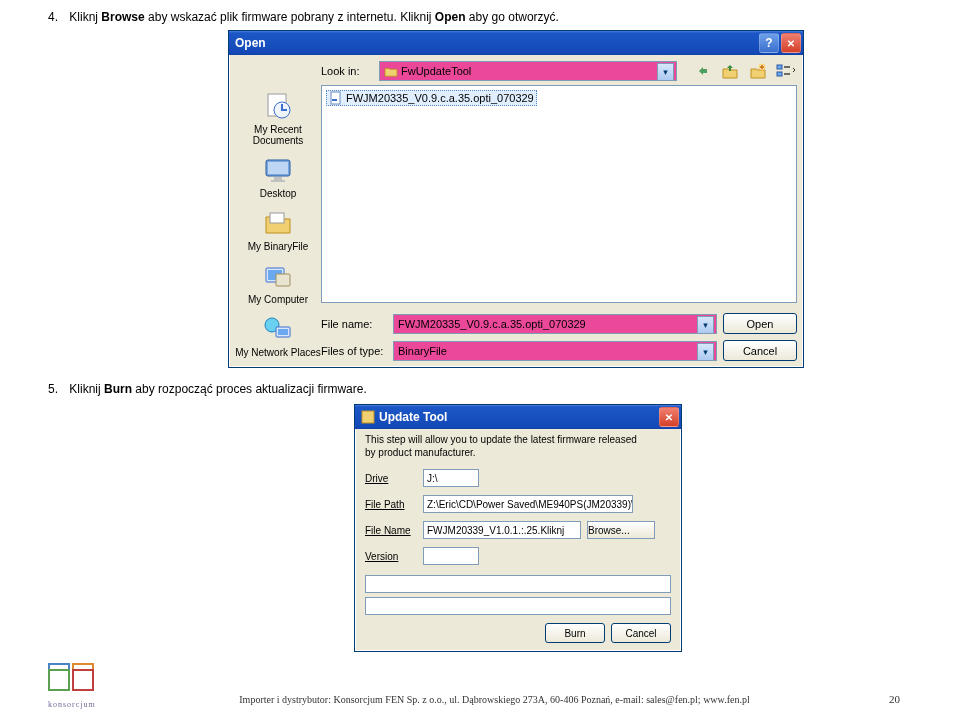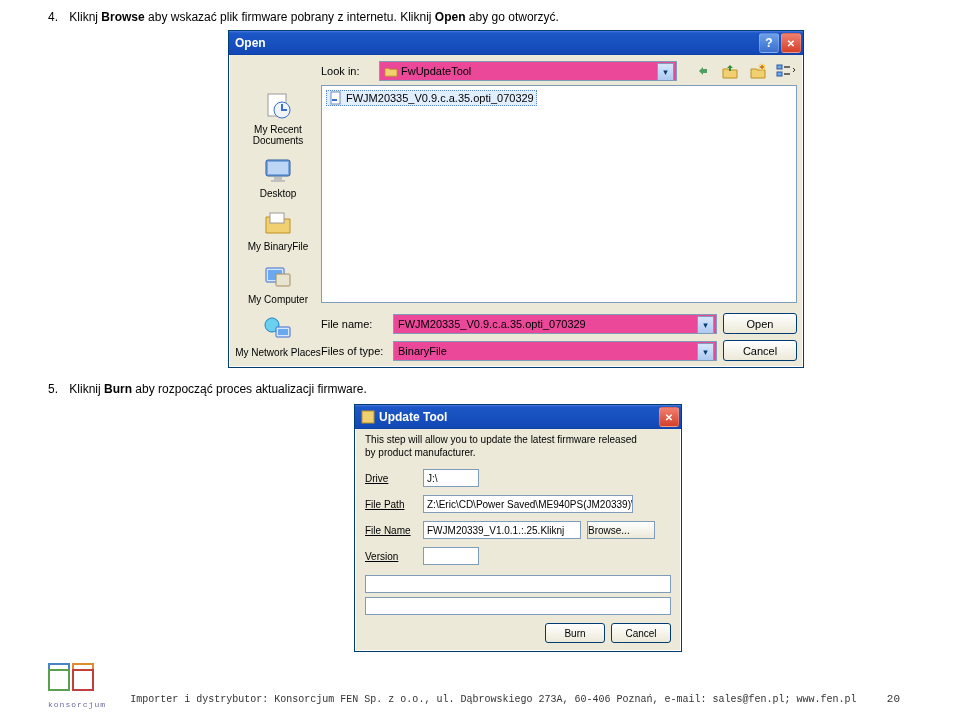--- a/index.html
+++ b/index.html
@@ -119,21 +119,21 @@
   .ud-foot .xpbtn { width:60px; height:20px; font-size:10px; }
 
   
   .foldersvg { fill:#f0d070; stroke:#c09020; }
   .arrowback { color:#4da060; }
 
   
   .footer {
     position:absolute; left:0; bottom:14px; width:100%;
     display:flex; align-items:flex-end; padding:0 60px 0 48px;
-    font-family: Liberation Mono, monospace;
+    font-family: Liberation Serif, serif;
   }
   .logo { width:46px; height:46px; position:relative; margin-right:6px;}
   .logo .sq { position:absolute; width:22px; height:22px; border:2px solid;}
   .logo .a{top:0;left:0;border-color:#4a84c5;background:#fff;}
   .logo .b{top:0;right:0;border-color:#e08a30;background:#fff;}
   .logo .c{bottom:18px;left:0;border-color:#5aa050;background:#fff;}
   .logo .d{bottom:18px;right:0;border-color:#c04040;background:#fff;}
   .logo .word{position:absolute;bottom:0;left:0;width:100%;text-align:center;font-size:8px;color:#6a6a9a;letter-spacing:1px;}
   .foot-text { flex:1; text-align:center; font-size:10px; color:#333; padding-bottom:4px;}
   .pagenum { font-size:11px; padding-bottom:4px; color:#333; }

